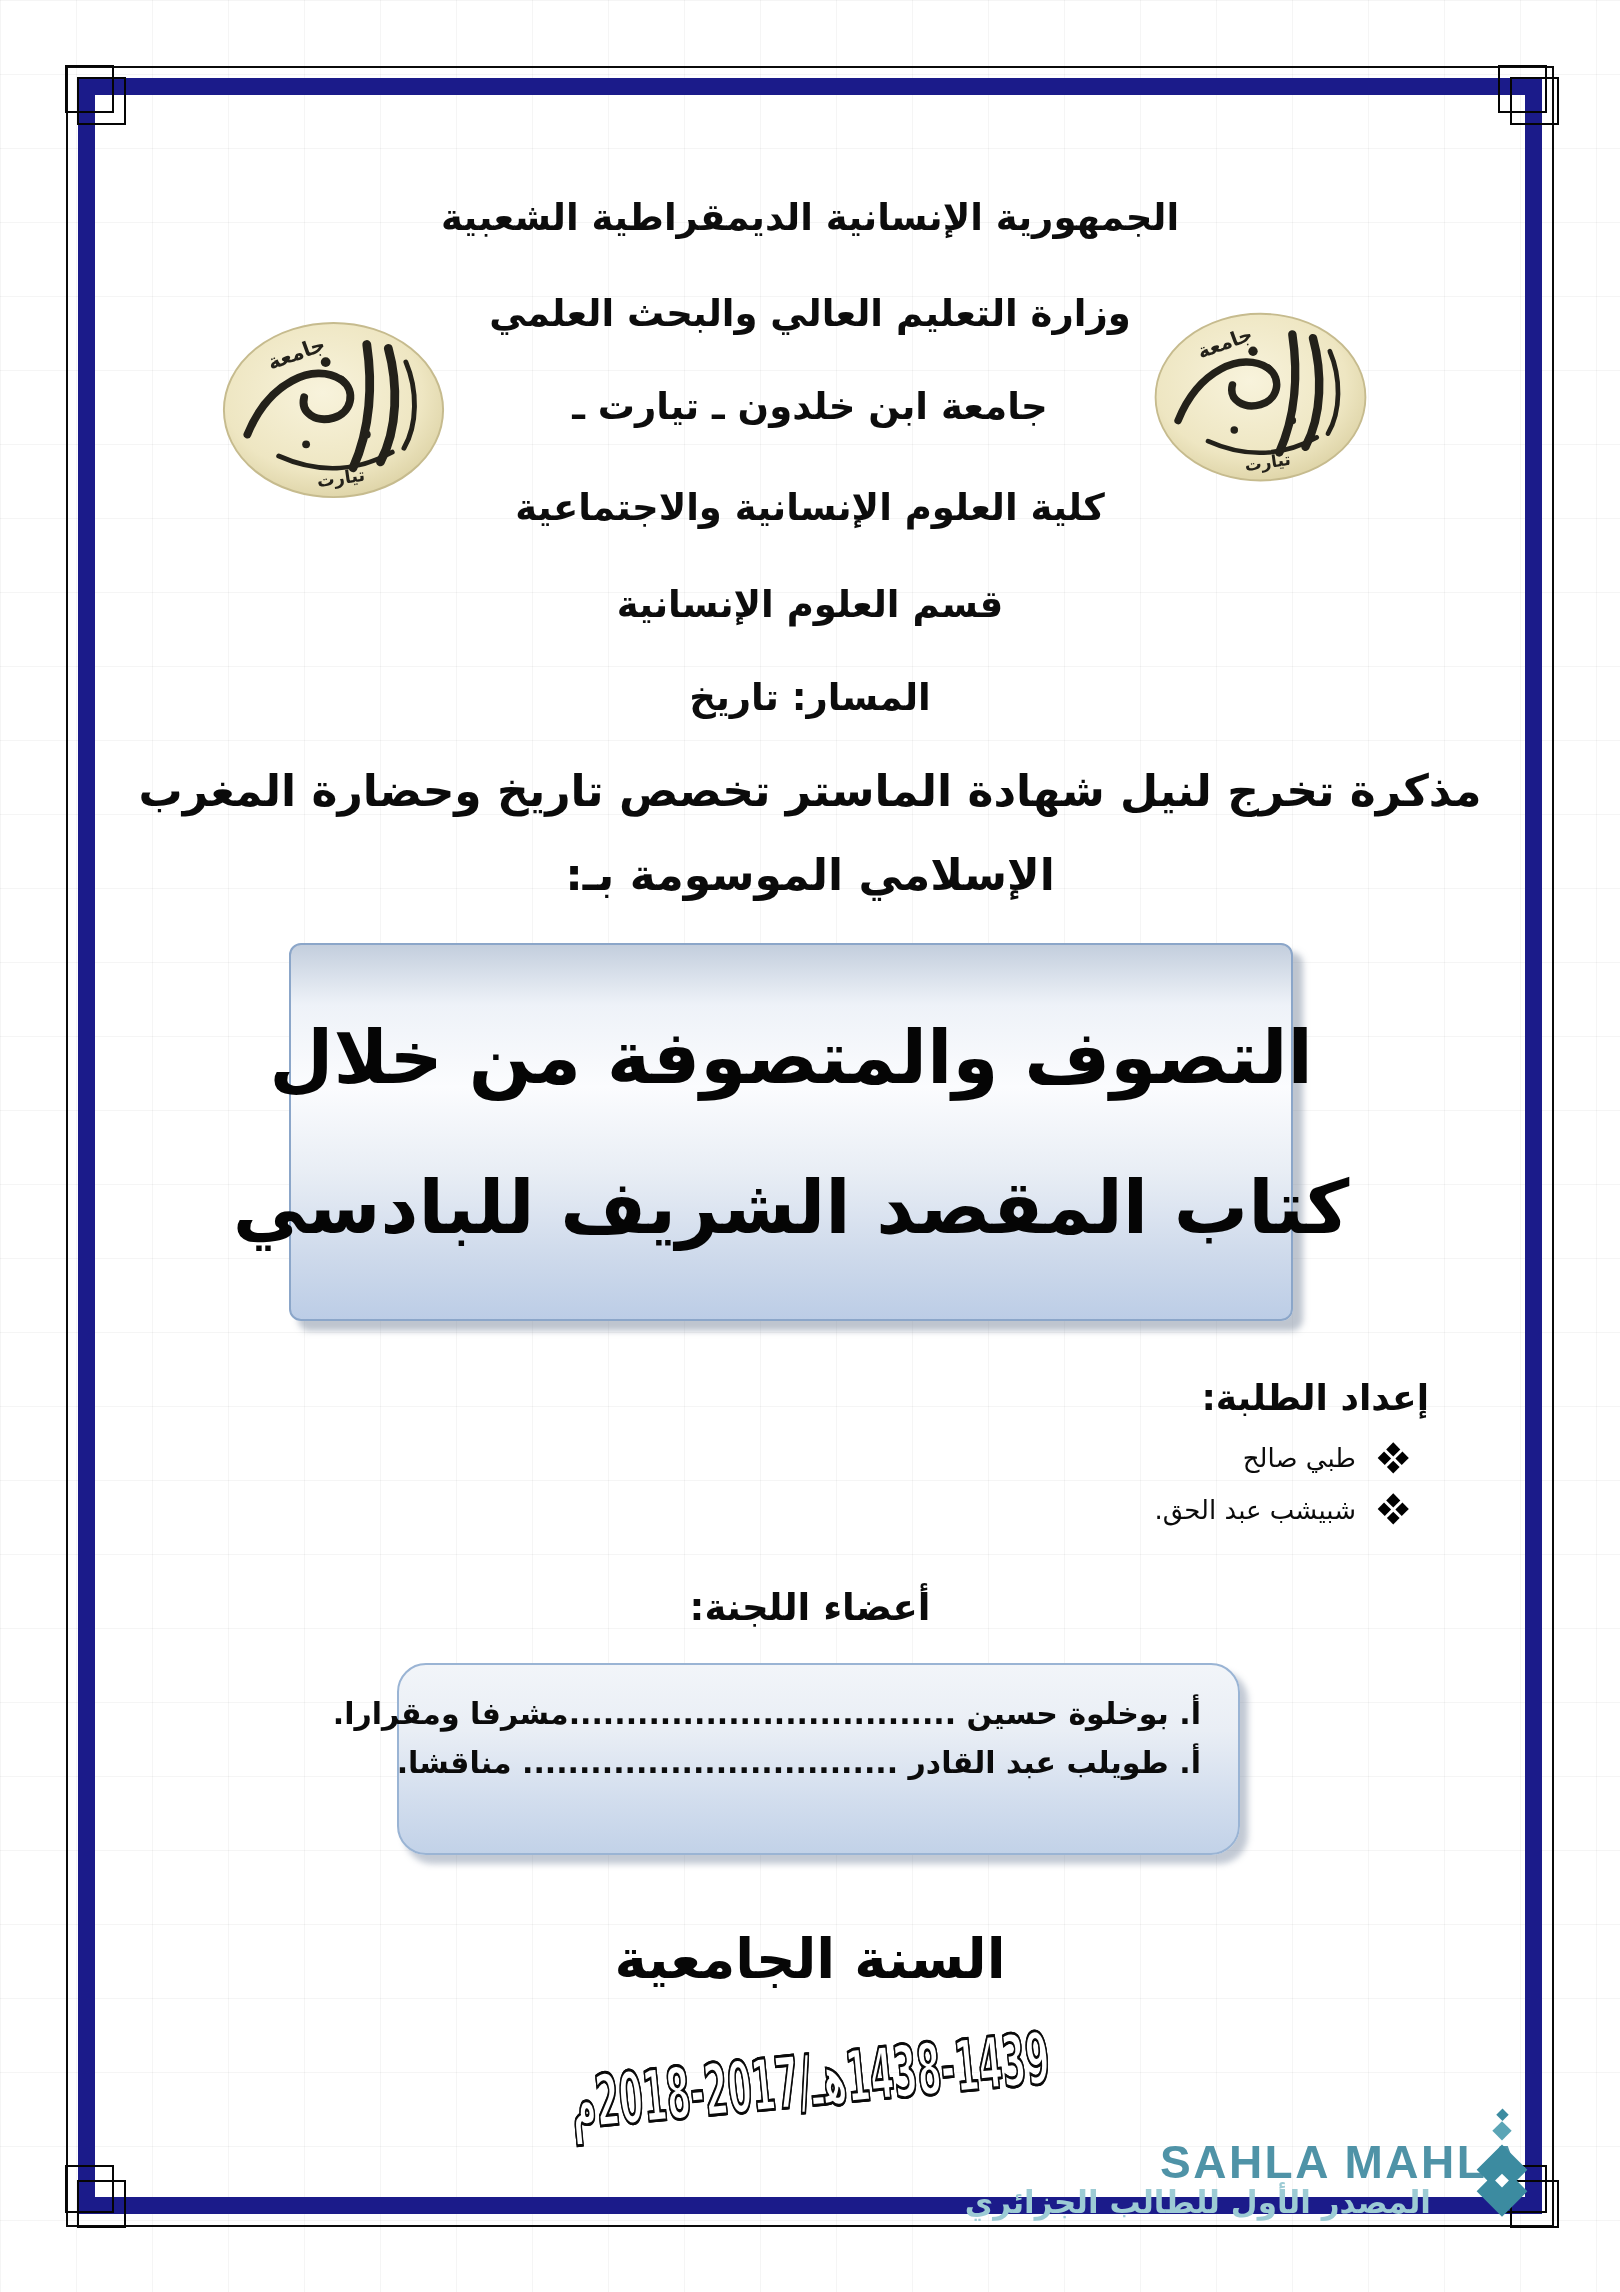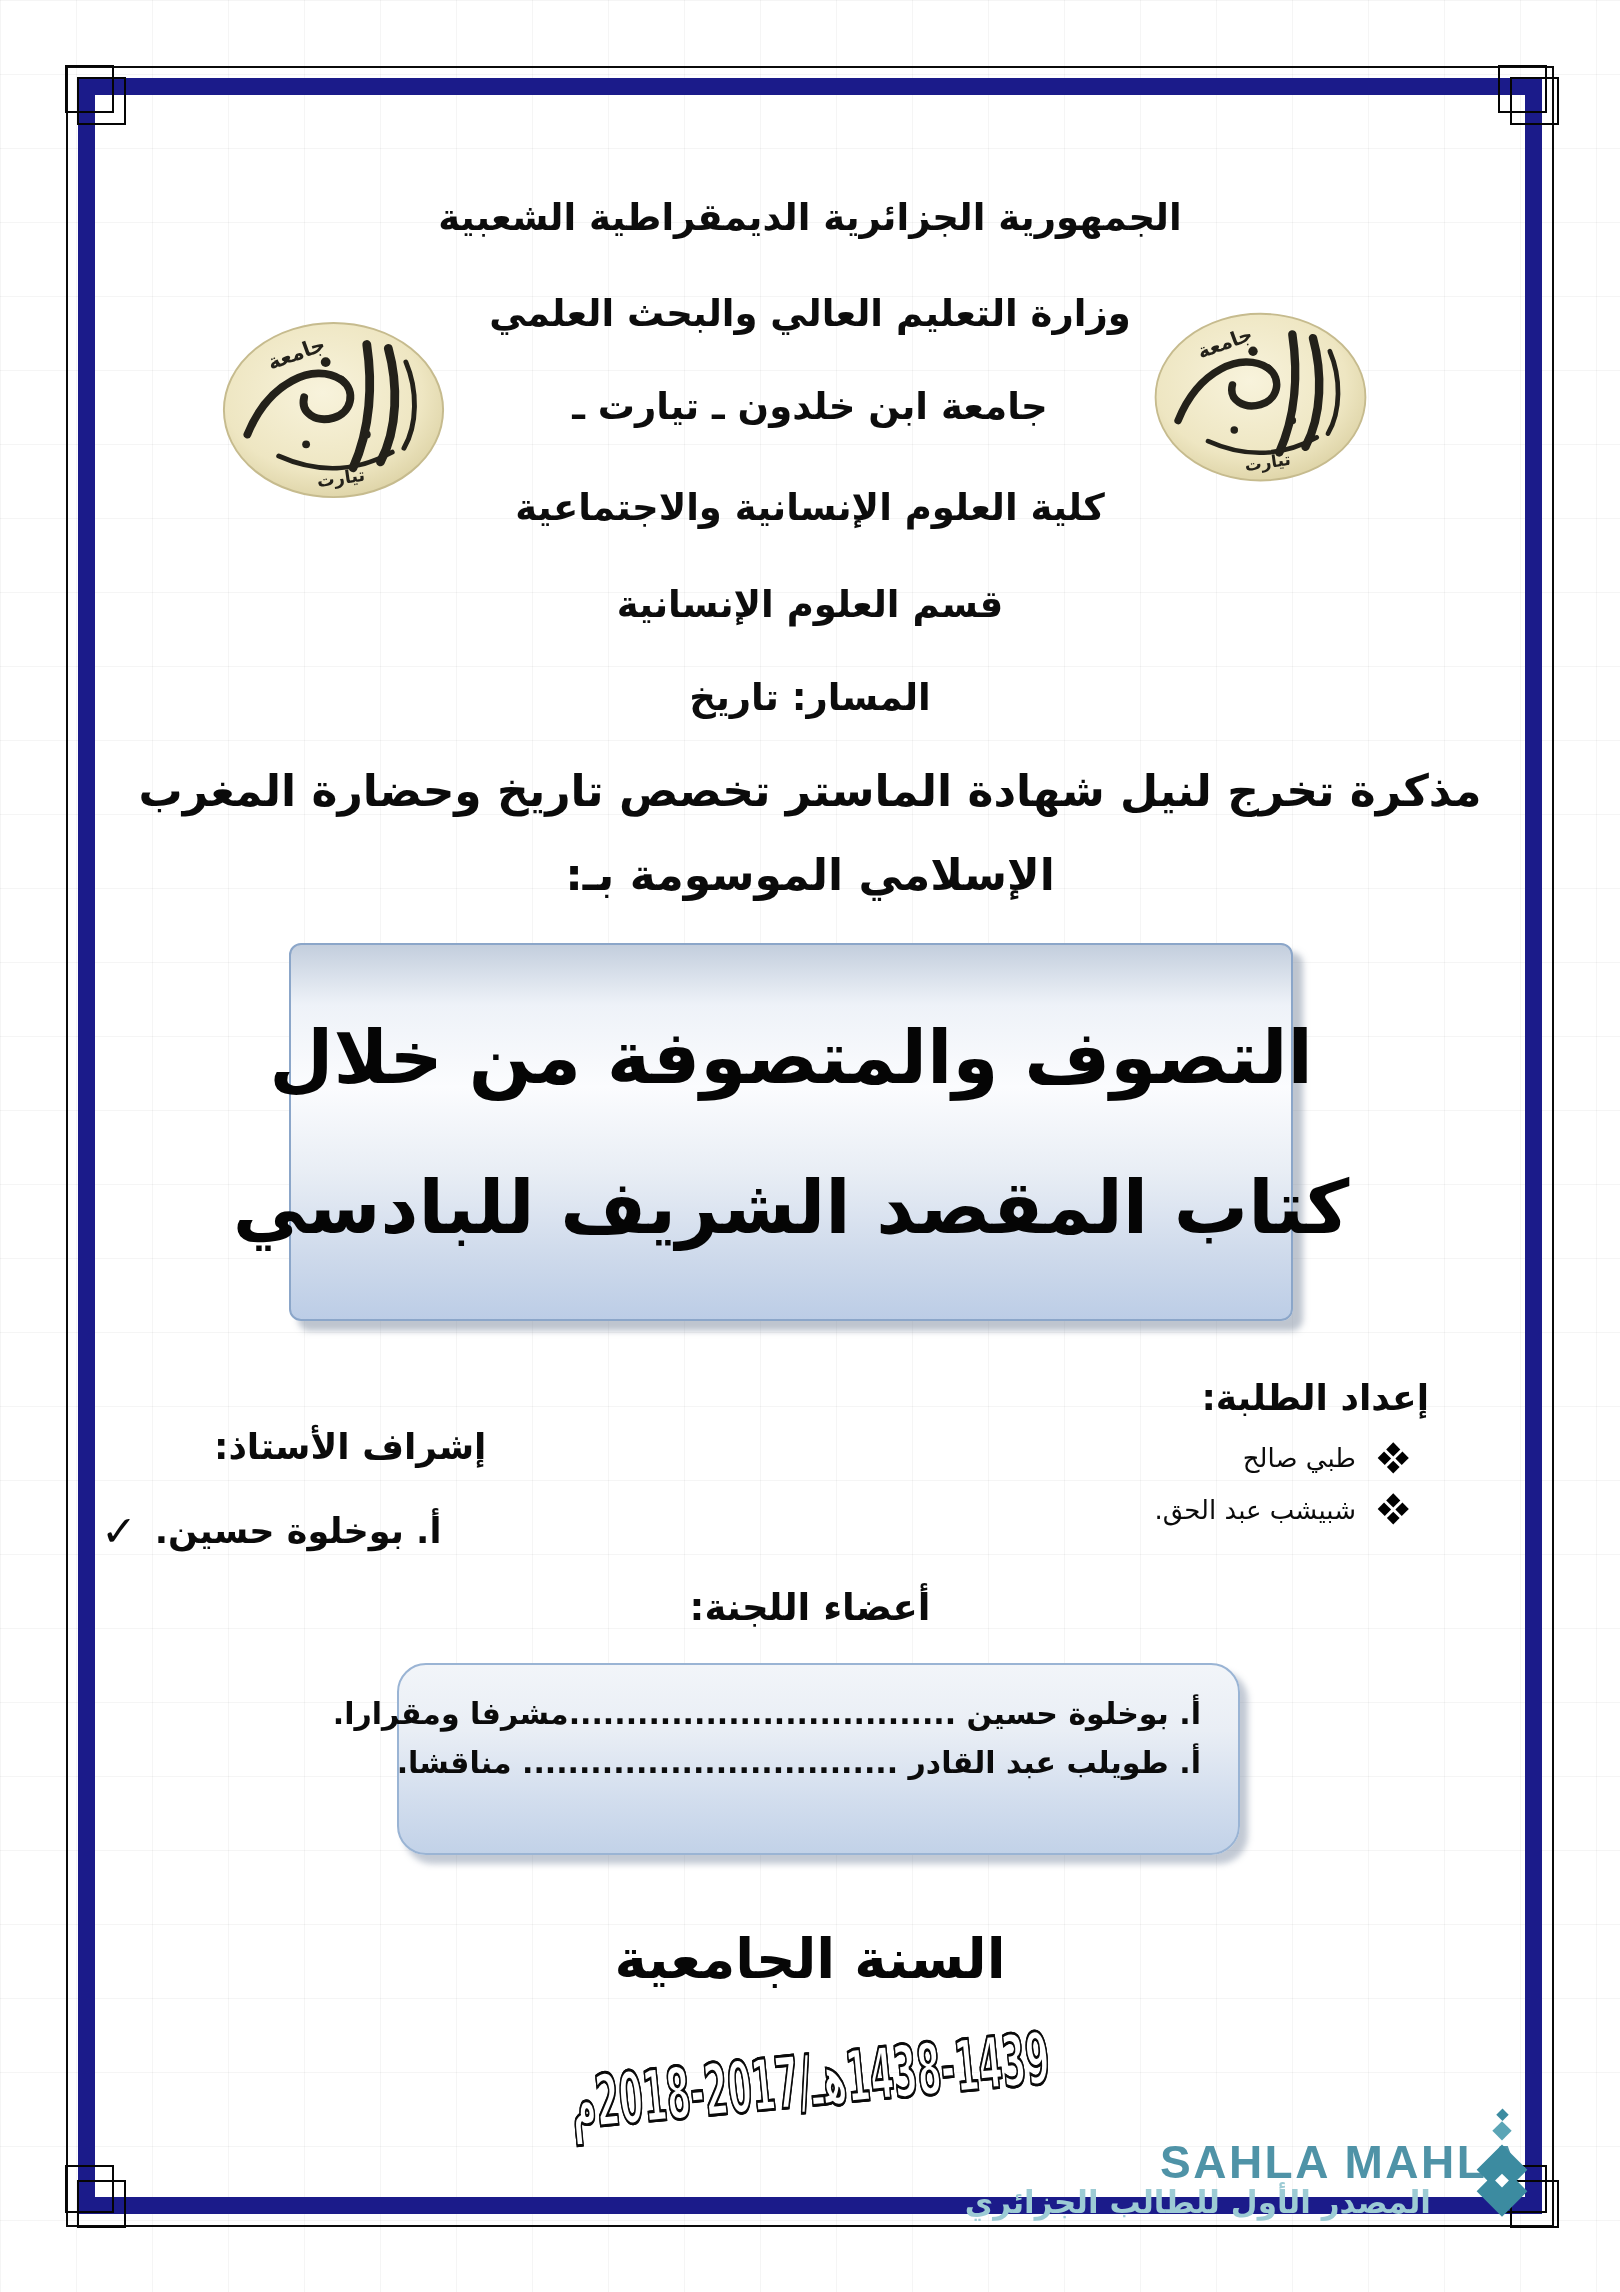--- a/index.html
+++ b/index.html
@@ -159,21 +159,21 @@
     </g>
     <g fill="#23211a">
       <circle cx="108" cy="44" r="5"></circle>
         <circle cx="88" cy="128" r="4"></circle>
         <circle cx="150" cy="118" r="4"></circle>
       <text x="52" y="52" font-size="21" font-weight="bold" transform="rotate(-20 52 52)">جامعة</text>
       <text x="100" y="172" font-size="18" font-weight="bold" transform="rotate(-8 100 172)">تيارت</text>
     </g>
   </svg>
 
-  <div class="ctr hline h0">الجمهورية الجزائرية الديمقراطية الشعبية</div>
+  <div class="ctr hline h0">الجمهورية الإنسانية الديمقراطية الشعبية</div>
   <div class="ctr hline h1">وزارة التعليم العالي والبحث العلمي</div>
   <div class="ctr hline h3">كلية العلوم الإنسانية والاجتماعية</div>
   <div class="ctr hline h2">جامعة ابن خلدون ـ تيارت ـ</div>
   <div class="ctr hline h4">قسم العلوم الإنسانية</div>
   <div class="ctr hline h5">المسار: تاريخ</div>
 
   <div class="ctr intro i1">مذكرة تخرج لنيل شهادة الماستر تخصص تاريخ وحضارة المغرب</div>
   <div class="ctr intro i2">الإسلامي الموسومة بـ:</div>
 
   <div class="title-box">
@@ -196,27 +196,20 @@
       <span class="dmd4">
           <b></b>
           <b></b>
           <b></b>
           <b></b>
         </span>
       <span>شبيشب عبد الحق.</span>
     </div>
   </div>
 
-  <div class="supervisor">
-    <div class="supervisor-label">إشراف الأستاذ:</div>
-    <div class="supervisor-row">
-      <span class="checkmark">✓</span>
-      <span class="supervisor-name">أ. بوخلوة حسين.</span>
-    </div>
-  </div>
 
   <div class="ctr committee-label">أعضاء اللجنة:</div>
   <div class="committee-box">
     <div class="member-line">أ. بوخلوة حسين ..................................مشرفا ومقرارا.</div>
     <div class="member-line">أ. طويلب عبد القادر ................................. مناقشا.</div>
   </div>
 
   <div class="ctr year-label">السنة الجامعية</div>
   <div class="ctr year-wrap">
     <span class="year-value">1438-1439هـ/2017-2018م</span>

